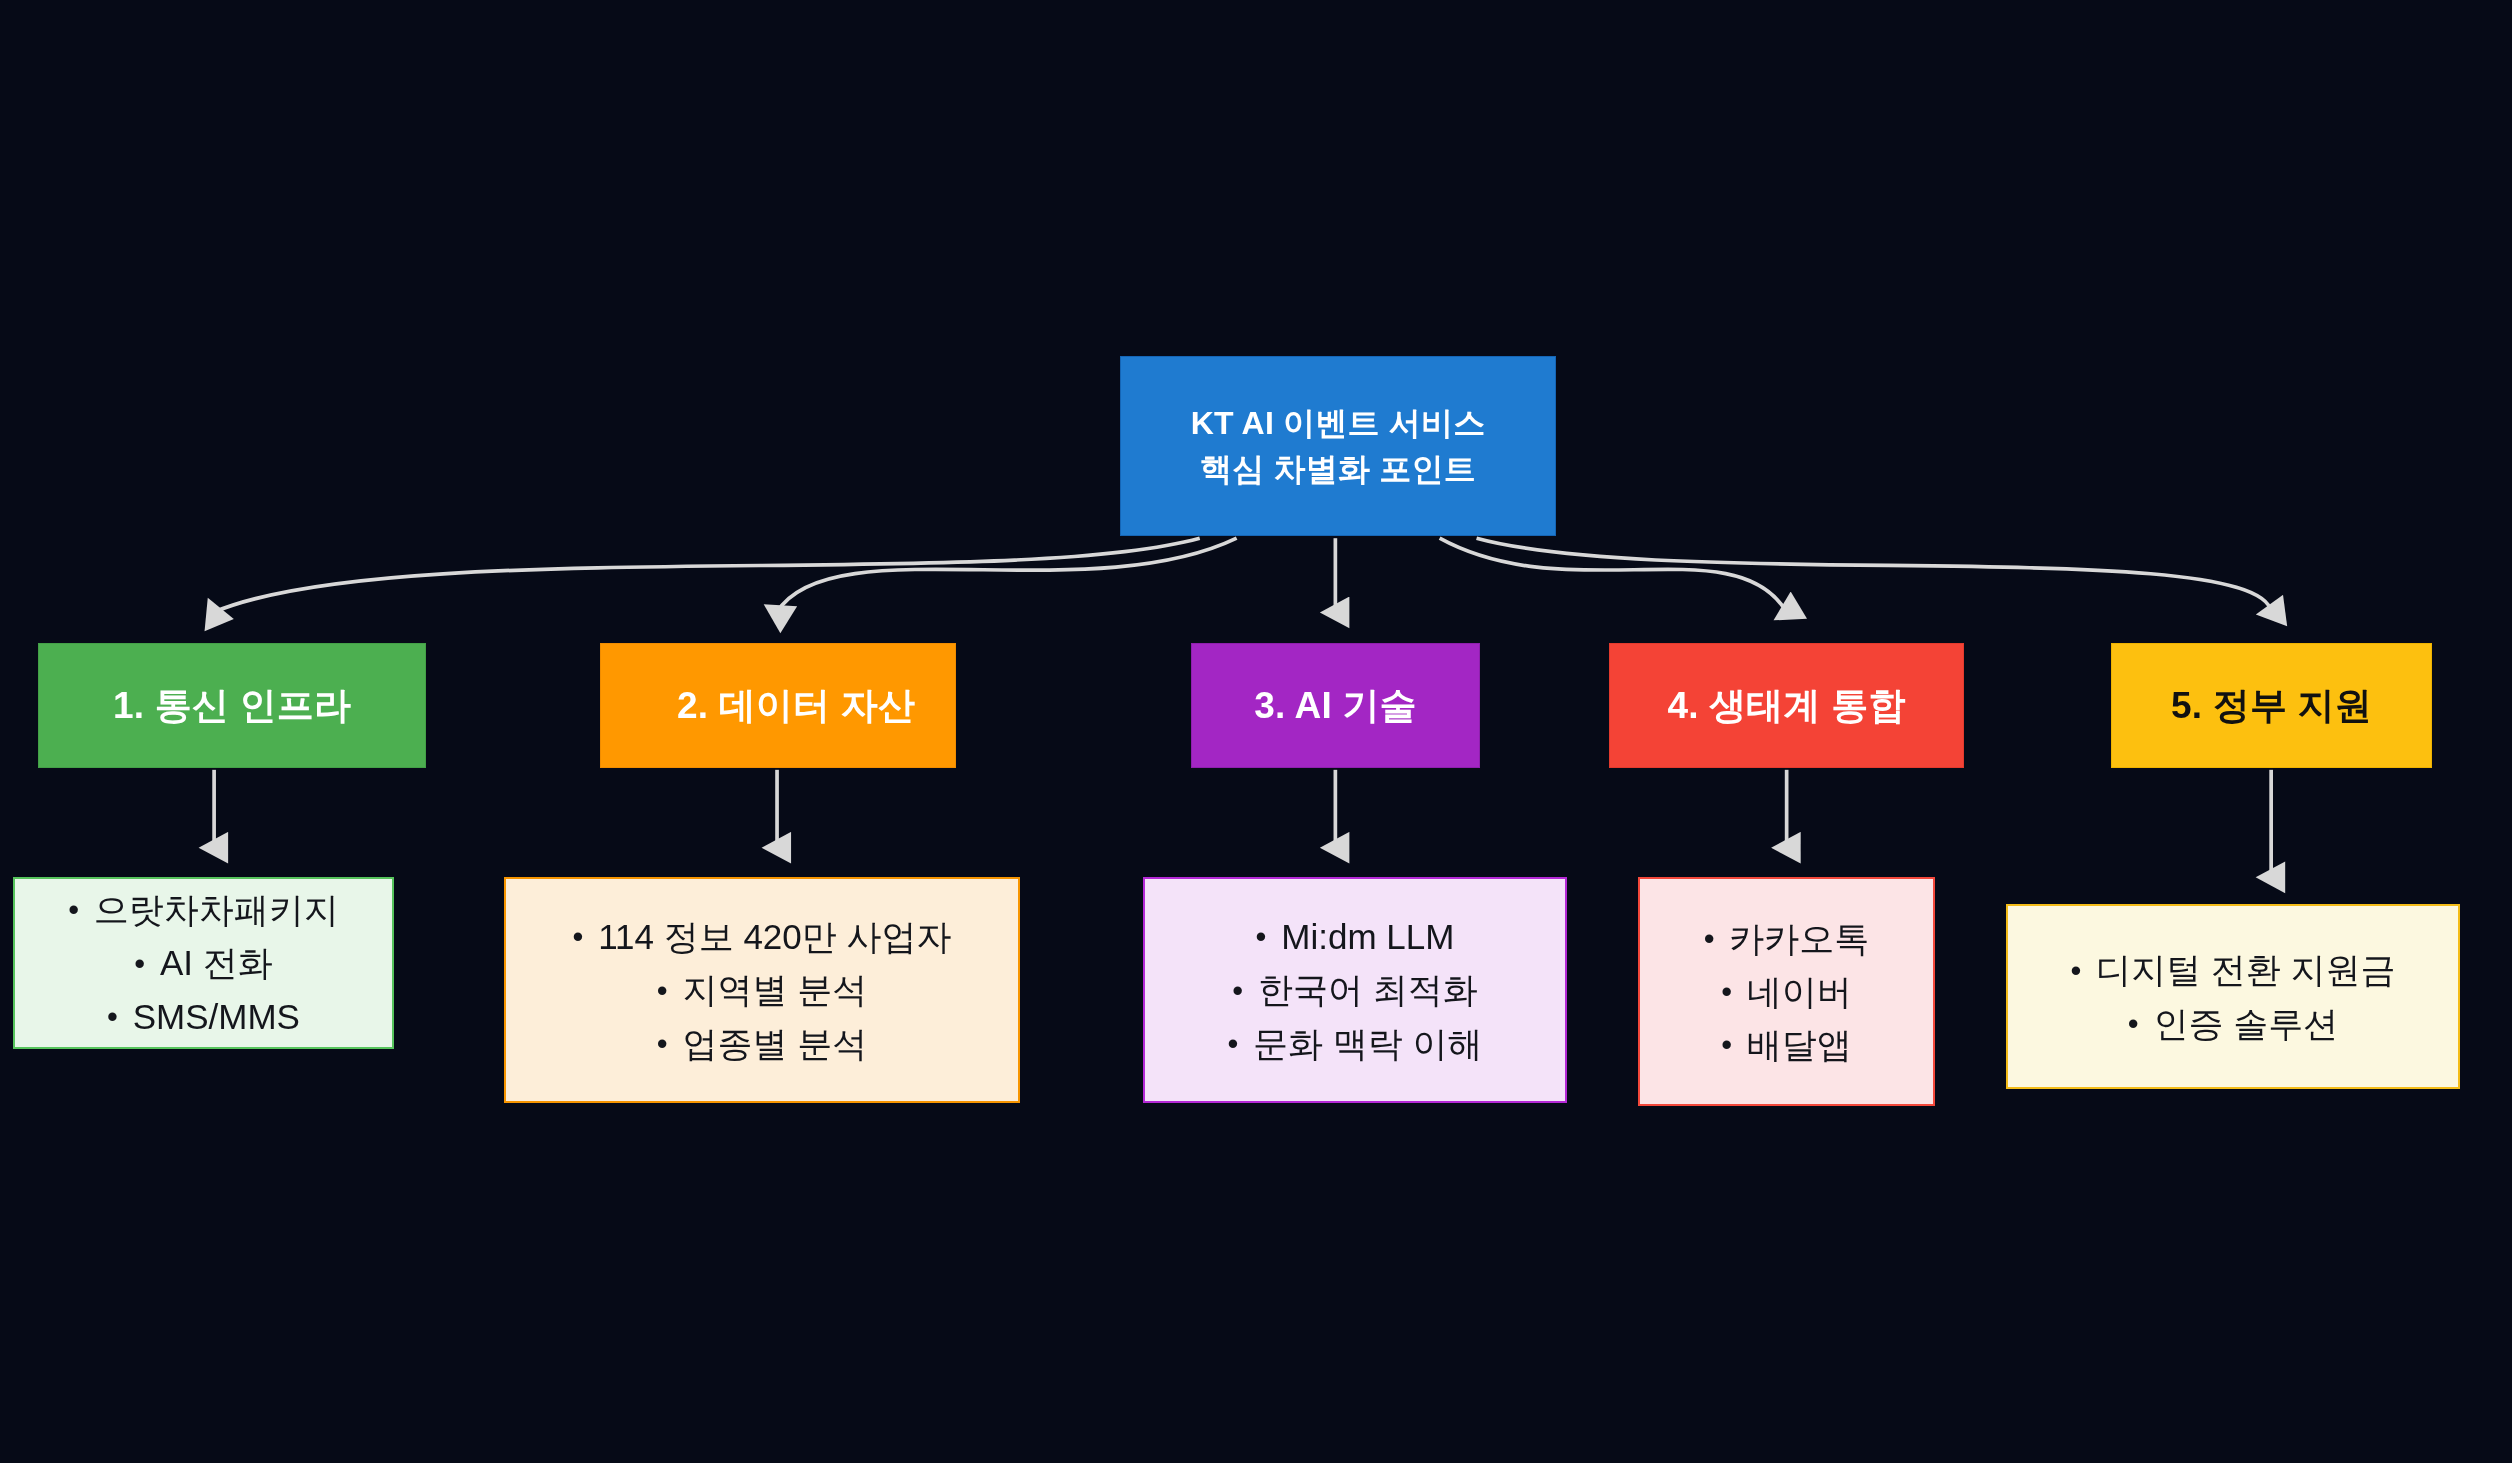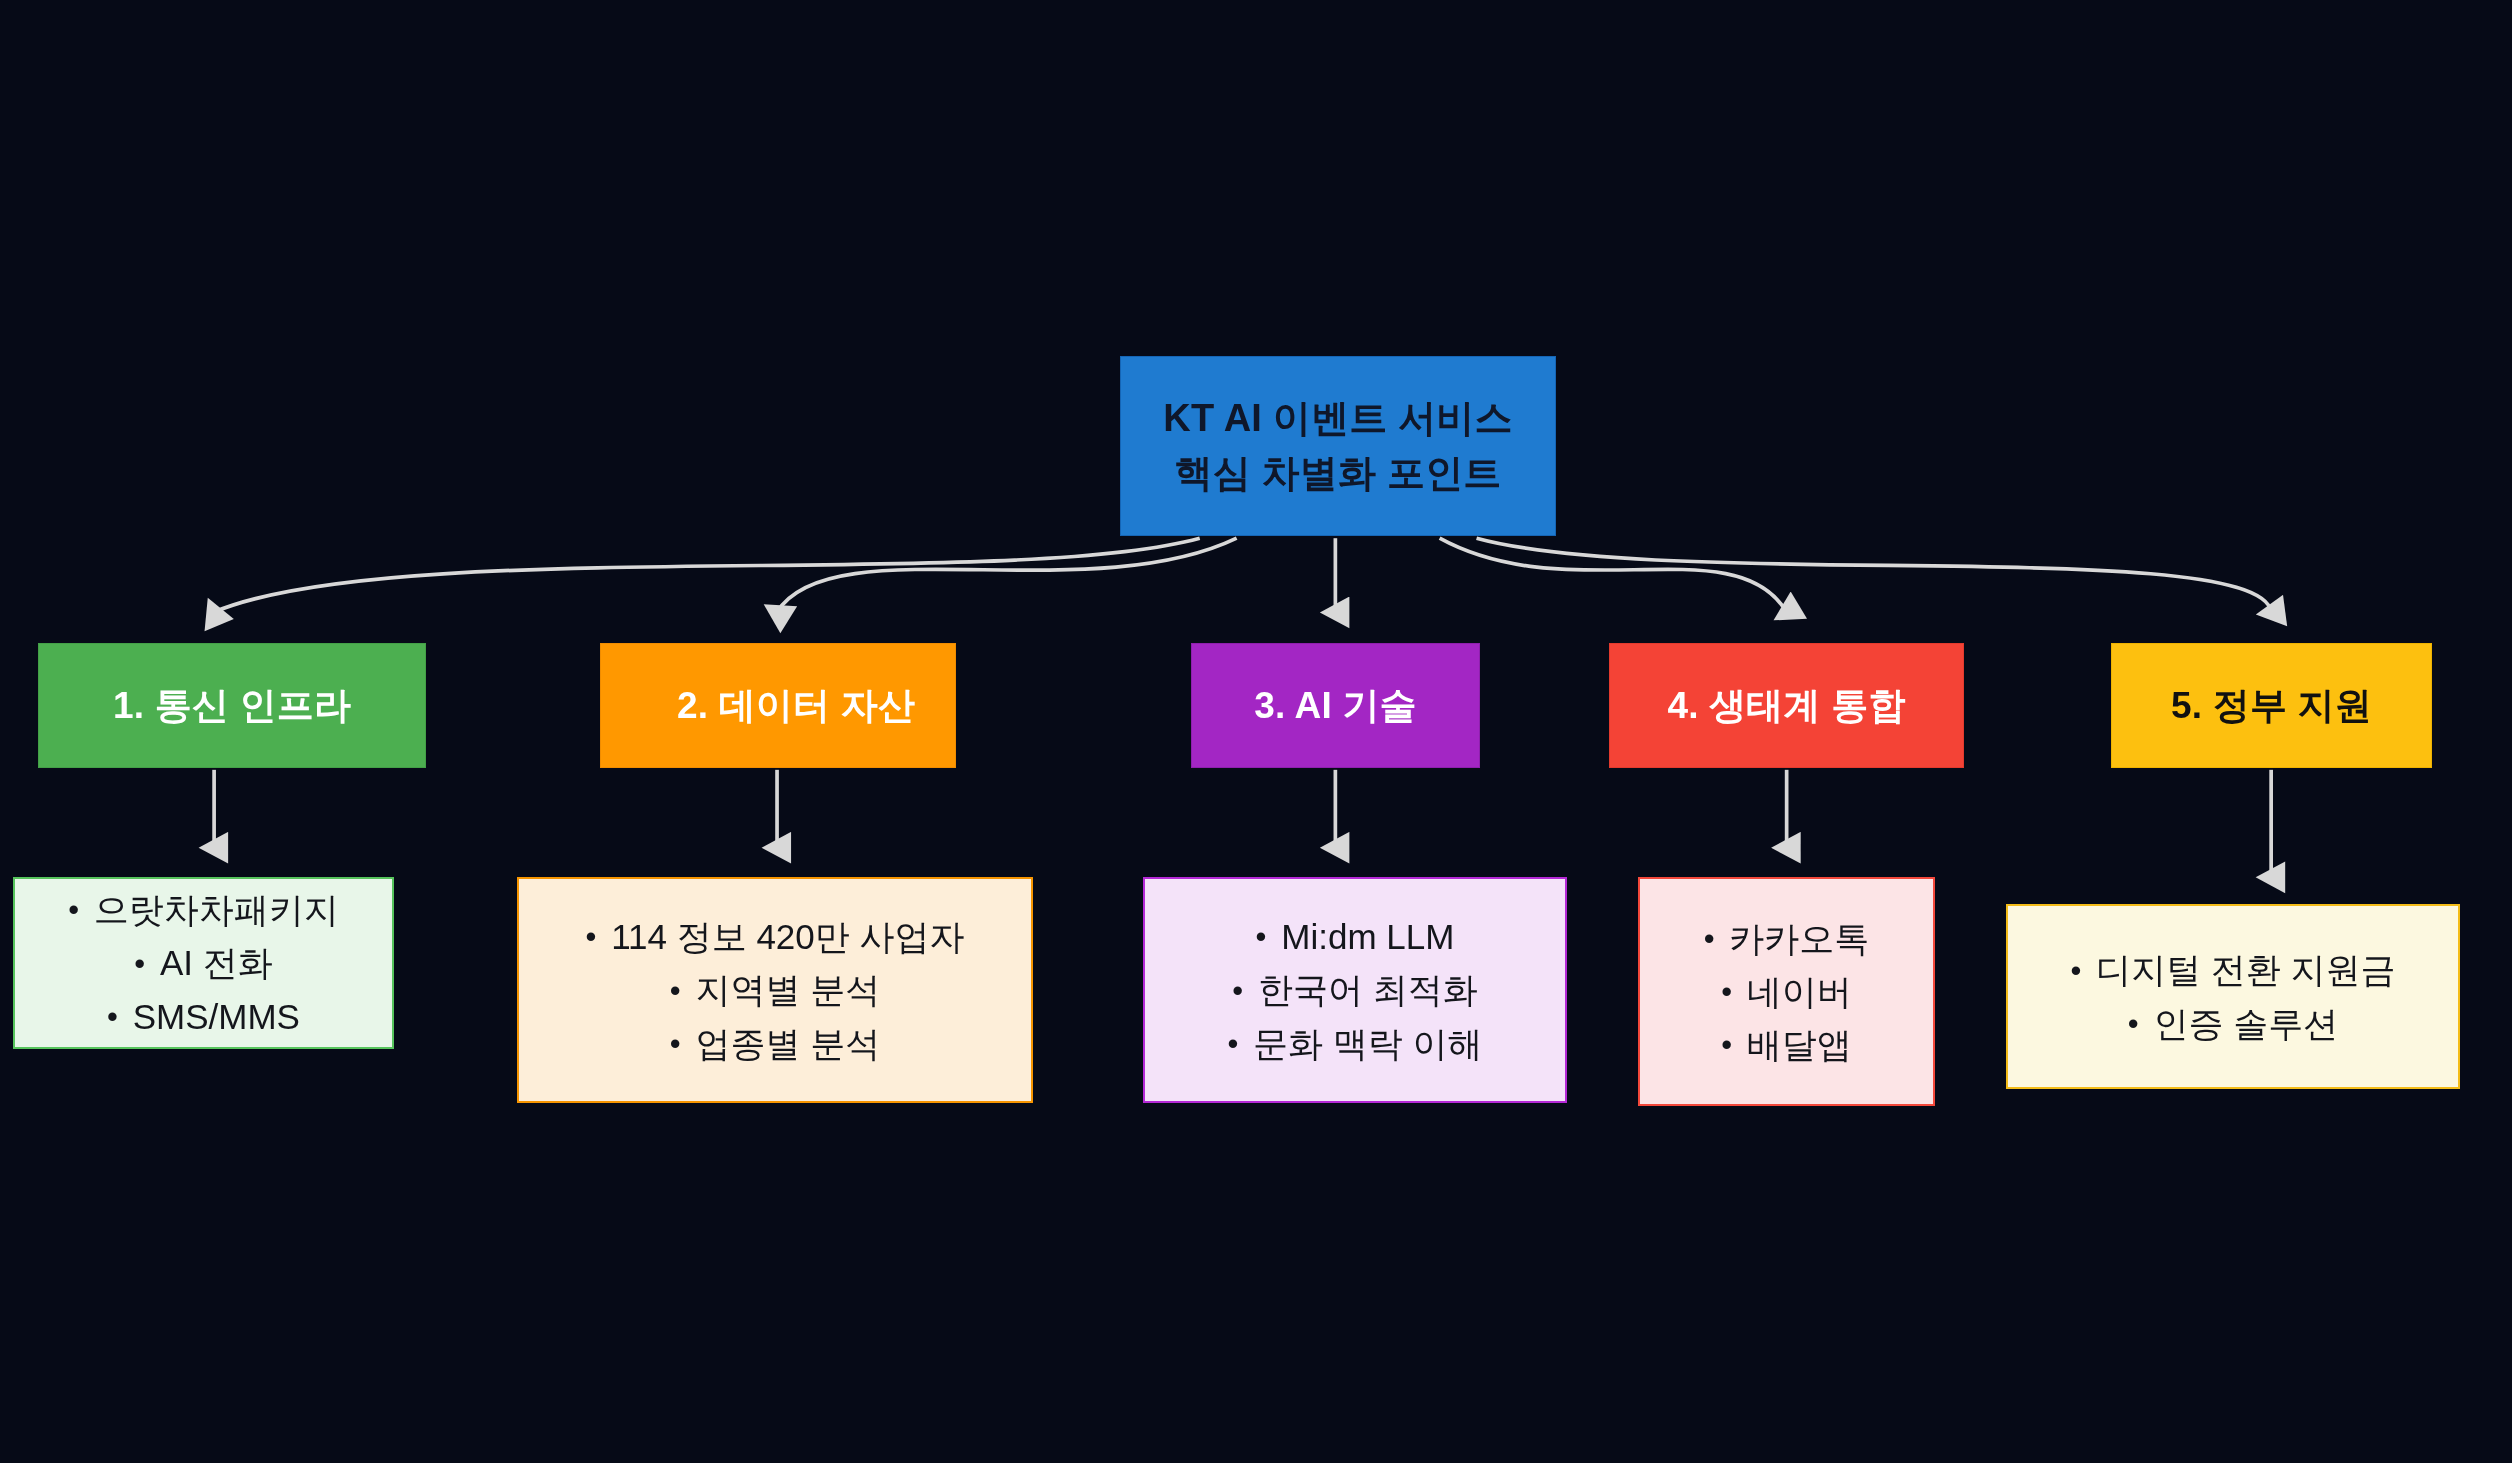--- a/index.html
+++ b/index.html
@@ -39,22 +39,22 @@
   }
 
   
   .root-node {
     left: 1120px;
     top: 356px;
     width: 436px;
     height: 180px;
     background: #1f7bd0;
     border: 1.8px solid #1565b5;
-    color: #0f172a;
-    font-size: 38px;
+    color: #ffffff;
+    font-size: 32px;
     font-weight: 700;
     line-height: 1.45;
     letter-spacing: 0.2px;
   }
   .root-node .line2 { display: block; }
 
   
   .cat-node {
     height: 125px;
     font-size: 37px;
@@ -93,21 +93,21 @@
   }
   .detail-node .bullets li::before {
     content: "\2022";
     display: inline-block;
     margin-right: 14.8px;
     font-size: 31px;
     vertical-align: 1.8px;
   }
 
   .det-1 { left: 13px;   top: 877px;  width: 381px; height: 172px; background:#e8f6e9; border:2.8px solid #56c45c; }
-  .det-2 { left: 517px;  top: 877px;  width: 516px; height: 226px; background:#fdeed9; border:2.8px solid #f79500; }
+  .det-2 { left: 504px;  top: 877px;  width: 516px; height: 226px; background:#fdeed9; border:2.8px solid #f79500; }
   .det-3 { left: 1143px; top: 877px;  width: 424px; height: 226px; background:#f4e3f9; border:2.8px solid #b429d6; }
   .det-4 { left: 1638px; top: 877px;  width: 297px; height: 229px; background:#fce4e6; border:2.8px solid #f4483b; }
   .det-5 { left: 1978px; top: 904px;  width: 454px; height: 185px; background:#fcf8e0; border:2.8px solid #f3bc18;margin-left:28px; }
 </style>
 </head>
 <body>
 
 <div id="canvas">
 
   <svg id="edges" viewBox="0 0 2722 1586" xmlns="http://www.w3.org/2000/svg">

